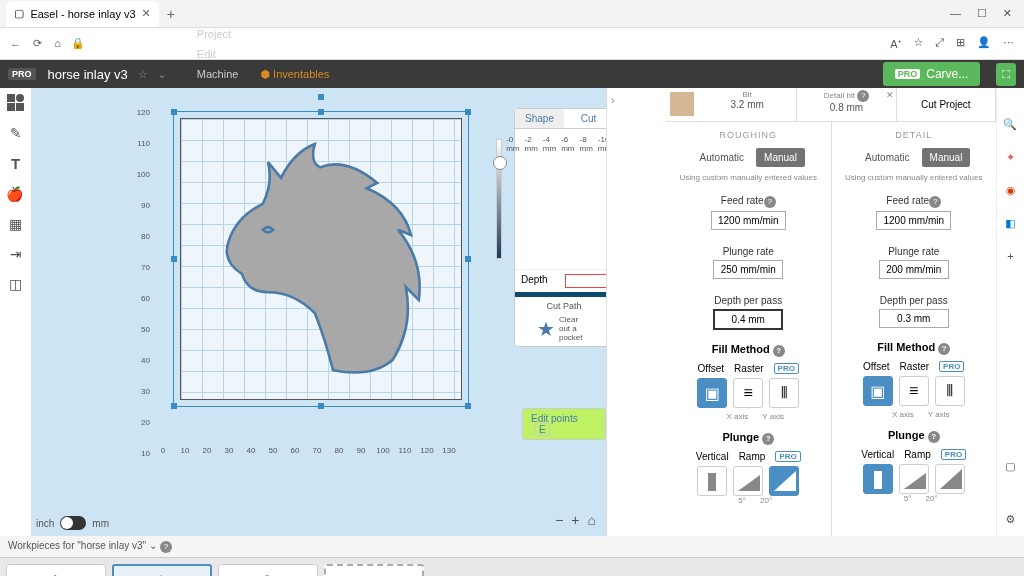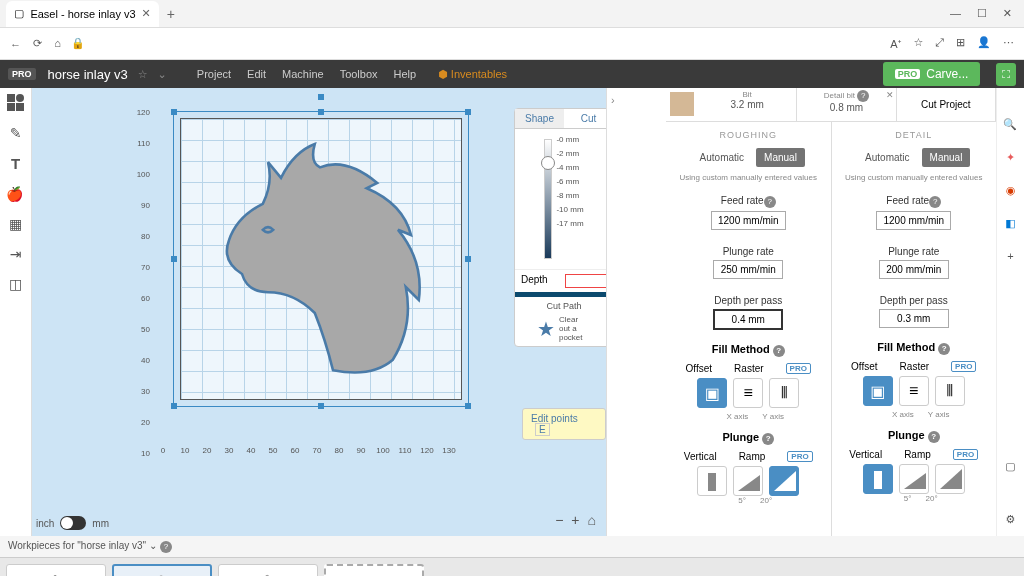--- a/index.html
+++ b/index.html
@@ -14,21 +14,21 @@
 
 .browser-bar { height: 32px; background: #fff; display: flex; align-items: center; padding: 0 10px; gap: 10px; border-bottom: 1px solid #ddd; }
 .nav-icons { display: flex; gap: 12px; color: #555; }
 .url-bar { flex: 1; display: flex; align-items: center; gap: 6px; color: #555; font-size: 11px; }
 .url-icons { display: flex; gap: 12px; color: #555; margin-left: auto; }
 
 
 .app-header { height: 28px; background: #3a3a3a; display: flex; align-items: center; padding: 0 8px; color: #ccc; gap: 10px; font-size: 11px; }
 .pro-badge { background: #555; padding: 1px 4px; border-radius: 2px; font-size: 9px; font-weight: bold; color: #fff; }
 .project-name { color: #fff; font-size: 13px; margin-left: 2px; }
-.menu-items { display: flex; gap: 4px; margin-left: 14px; }
+.menu-items { display: flex; gap: 4px; margin-left: 14px; flex-direction: column; }
 .menu-items span { padding: 2px 6px; cursor: pointer; }
 .inventables { color: #d88b1f; margin-left: 6px; }
 .carve-btn { background: #5cb85c; color: #fff; padding: 5px 12px; border-radius: 3px; display: flex; align-items: center; gap: 6px; margin-left: auto; font-size: 12px; }
 .carve-pro { background: #fff; color: #5cb85c; padding: 0 3px; border-radius: 2px; font-size: 9px; font-weight: bold; }
 .expand-btn { background: #5cb85c; color: #fff; padding: 5px 6px; border-radius: 3px; margin-left: 6px; }
 
 
 .app-body { display: flex; height: calc(576px - 28px - 32px - 28px - 40px); position: relative; }
 
 
@@ -45,21 +45,21 @@
 .ruler-x { position: absolute; left: 120px; top: 358px; font-size: 8px; color: #555; display: flex; }
 .ruler-x div { width: 22px; text-align: center; }
 .grid-bg { position: absolute; left: 28px; top: 10px; width: 282px; height: 282px; background: #eef6fc; background-image: linear-gradient(#b8d4e8 1px, transparent 1px), linear-gradient(90deg, #b8d4e8 1px, transparent 1px); background-size: 21px 21px; border: 1px solid #555; }
 .selection-box { position: absolute; left: 21px; top: 3px; width: 296px; height: 296px; border: 1px solid #3a8ac4; }
 .sel-handle { position: absolute; width: 6px; height: 6px; background: #3a8ac4; }
 .horse-shape { position: absolute; left: 38px; top: 18px; width: 260px; height: 270px; }
 .unit-toggle { position: absolute; left: 4px; bottom: 6px; display: flex; align-items: center; gap: 6px; font-size: 10px; color: #555; }
 .toggle-switch { width: 26px; height: 14px; background: #333; border-radius: 7px; position: relative; }
 .toggle-knob { width: 12px; height: 12px; background: #fff; border-radius: 50%; position: absolute; left: 1px; top: 1px; }
 .zoom-ctl { position: absolute; right: 10px; bottom: 8px; display: flex; gap: 8px; color: #555; font-size: 14px; }
-.edit-points { position: absolute; left: 490px; top: 320px; background: #fef9c3; border: 1px solid #ccc; padding: 4px 8px; font-size: 10px; color: #4a7ba8; border-radius: 3px; }
+.edit-points { position: absolute; left: 490px; top: 320px; background: #bef264; border: 1px solid #ccc; padding: 4px 8px; font-size: 10px; color: #4a7ba8; border-radius: 3px; }
 
 
 .cut-panel { position: absolute; left: 482px; top: 20px; width: 100px; background: #fff; border: 1px solid #ccc; border-radius: 4px; font-size: 10px; }
 .cut-tabs { display: flex; border-bottom: 1px solid #ccc; }
 .cut-tab { flex: 1; text-align: center; padding: 4px; color: #4a7ba8; }
 .cut-tab.active { background: #fff; }
 .cut-tab.inactive { background: #eee; }
 .depth-slider { padding: 6px; display: flex; flex-direction: column; align-items: center; }
 .depth-row { padding: 4px 6px; display: flex; justify-content: space-between; border-top: 1px solid #eee; }
 .depth-input { border: 1px solid #ef4444; padding: 1px 20px; width: 40px; font-size: 9px; }
@@ -83,21 +83,21 @@
 .col-header { color: #999; font-size: 9px; letter-spacing: 1px; margin-bottom: 8px; }
 .mode-toggle { display: flex; justify-content: center; gap: 4px; margin-bottom: 6px; }
 .mode-btn { padding: 4px 8px; font-size: 10px; }
 .mode-btn.auto { color: #555; }
 .mode-btn.manual { background: #737373; color: #fff; border-radius: 2px; }
 .help-text { font-size: 8px; color: #888; margin-bottom: 8px; }
 .setting-label { font-size: 10px; font-weight: normal; color: #333; margin-top: 13px; }
 .setting-input { border: 1px solid #aaa; padding: 3px 6px; margin: 3px auto; display: inline-block; font-size: 10px; min-width: 70px; }
 .setting-input.highlighted { border: 2px solid #333; }
 .section-title { font-size: 11px; font-weight: bold; margin-top: 10px; margin-bottom: 6px; }
-.method-row { display: flex; justify-content: center; gap: 22px; align-items: center; margin-bottom: 4px; }
+.method-row { display: flex; justify-content: center; gap: 10px; align-items: center; margin-bottom: 4px; }
 .method-icons { display: flex; justify-content: center; gap: 6px; margin-bottom: 4px; }
 .method-icon { width: 30px; height: 30px; border: 1px solid #ccc; border-radius: 3px; display: flex; align-items: center; justify-content: center; font-size: 16px; }
 .method-icon.selected { background: #4a8ec4; color: #fff; border-color: #4a8ec4; }
 .axis-labels { display: flex; justify-content: center; gap: 14px; font-size: 8px; color: #888; }
 .pro-tag { background: #fff; color: #4a8ec4; border: 1px solid #4a8ec4; padding: 0 3px; border-radius: 2px; font-size: 8px; font-weight: bold; }
 .plunge-icons { display: flex; justify-content: center; gap: 6px; }
 .plunge-icon { width: 30px; height: 30px; border: 1px solid #ccc; border-radius: 3px; position: relative; }
 .plunge-icon.selected { background: #4a8ec4; border-color: #4a8ec4; }
 .info-icon { display: inline-block; width: 12px; height: 12px; background: #888; color: #fff; border-radius: 50%; font-size: 8px; text-align: center; line-height: 12px; }
 
@@ -240,21 +240,21 @@
     <div class="cut-panel">
       <div class="cut-tabs">
         <div class="cut-tab inactive">Shape</div>
         <div class="cut-tab active">Cut</div>
       </div>
       <div class="depth-slider">
         <div style="display:flex;gap:4px;align-items:flex-start">
           <div class="depth-gradient">
             <div class="depth-marker" style="top:16px"></div>
           </div>
-          <div style="display:flex;flex-direction:column;gap:5px;font-size:8px;color:#555">
+          <div style="display:flex;flex-direction:row;gap:5px;font-size:8px;color:#555">
             <span>-0 mm</span>
               <span>-2 mm</span>
             <span>-4 mm</span>
               <span>-6 mm</span>
             <span>-8 mm</span>
               <span>-10 mm</span>
             <span>-17 mm</span>
           </div>
         </div>
       </div>

